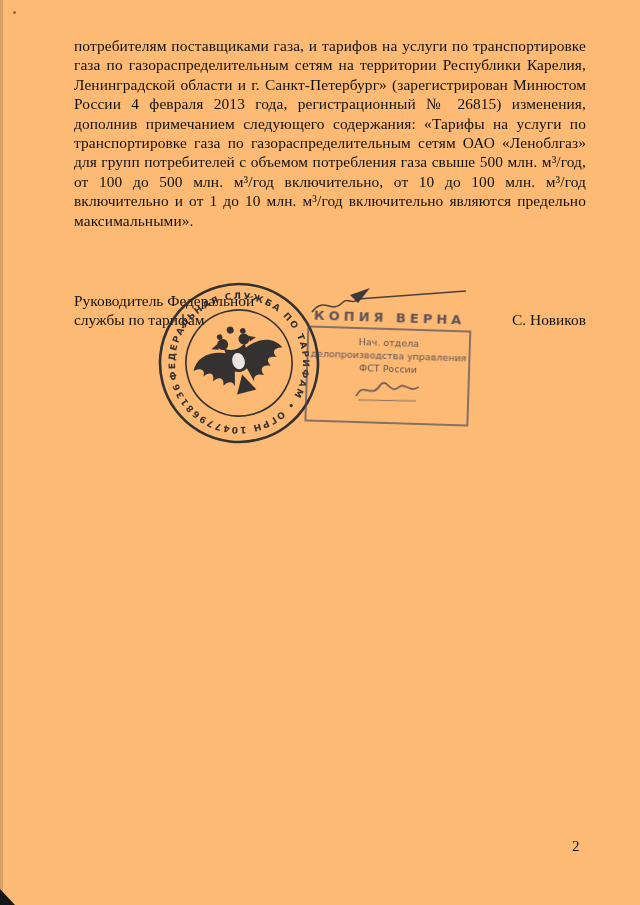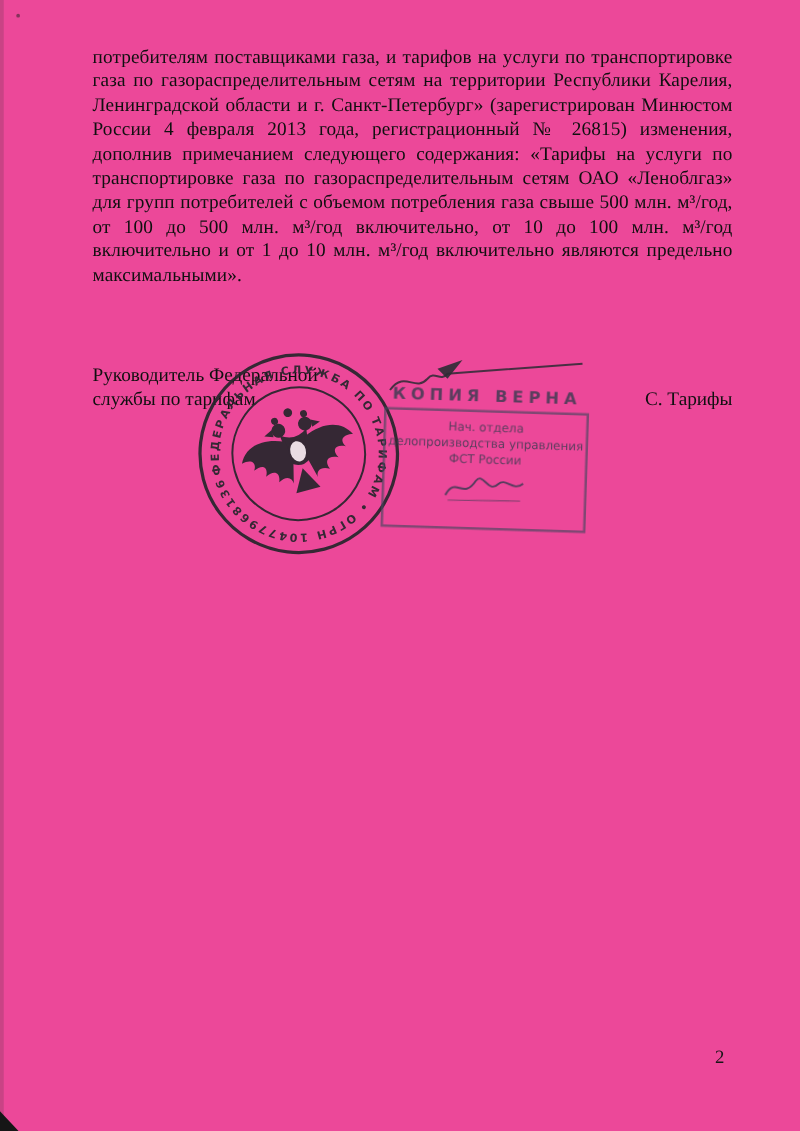--- a/index.html
+++ b/index.html
@@ -1,21 +1,21 @@
 <!DOCTYPE html>
 <html><head>
 <meta charset="utf-8">
 <style>
   * { margin:0; padding:0; box-sizing:border-box; }
   html, body { width:640px; height:905px; }
   body { background:#f4f4f4; font-family:"Liberation Serif", serif; }
 
   .page {
     position:relative; width:640px; height:905px;
-    background:#ec4899; overflow:hidden; color:#141414;
+    background:#fdba74; overflow:hidden; color:#141414;
   }
 
   
   .edge-streak {
     position:absolute; left:0; top:0; width:3px; height:100%;
     background:rgba(45,45,45,0.18);
   }
   .corner-blob {
     position:absolute; left:0; bottom:0; width:0; height:0;
     border-bottom:16px solid #161616; border-right:15px solid transparent;
@@ -87,21 +87,21 @@
 
   <div class="body-text">
     <p class="para">потребителям поставщиками газа, и тарифов на услуги по транспортировке газа по газораспределительным сетям на территории Республики Карелия, Ленинградской области и г. Санкт-Петербург» (зарегистрирован Минюстом России 4 февраля 2013 года, регистрационный № 26815) изменения, дополнив примечанием следующего содержания: «Тарифы на услуги по транспортировке газа по газораспределительным сетям ОАО «Леноблгаз» для групп потребителей с объемом потребления газа свыше 500 млн. м³/год, от 100 до 500 млн. м³/год включительно, от 10 до 100 млн. м³/год включительно и от 1 до 10 млн. м³/год включительно являются предельно максимальными».</p>
   </div>
 
   <div class="signature">
     <div class="sig-title">
       <span>Руководитель Федеральной</span>
       <span>службы по тарифам</span>
     </div>
-    <div class="sig-name">С. Тарифы</div>
+    <div class="sig-name">С. Новиков</div>
   </div>
 
   <svg class="seal" viewBox="0 0 186 186">
     <g transform="rotate(-15 93 93)" fill="none" stroke="#26262c">
       <circle cx="93" cy="93" r="79" stroke-width="2.6"></circle>
       <circle cx="93" cy="93" r="53" stroke-width="1.6"></circle>
       <defs>
         <path id="sealRingPath" d="M 93,93 m -64,0 a 64,64 0 1,1 128,0 a 64,64 0 1,1 -128,0"></path>
       </defs>
       <text font-family="DejaVu Sans, sans-serif" font-size="9" font-weight="bold" letter-spacing="1.8" fill="#26262c" stroke="none">

